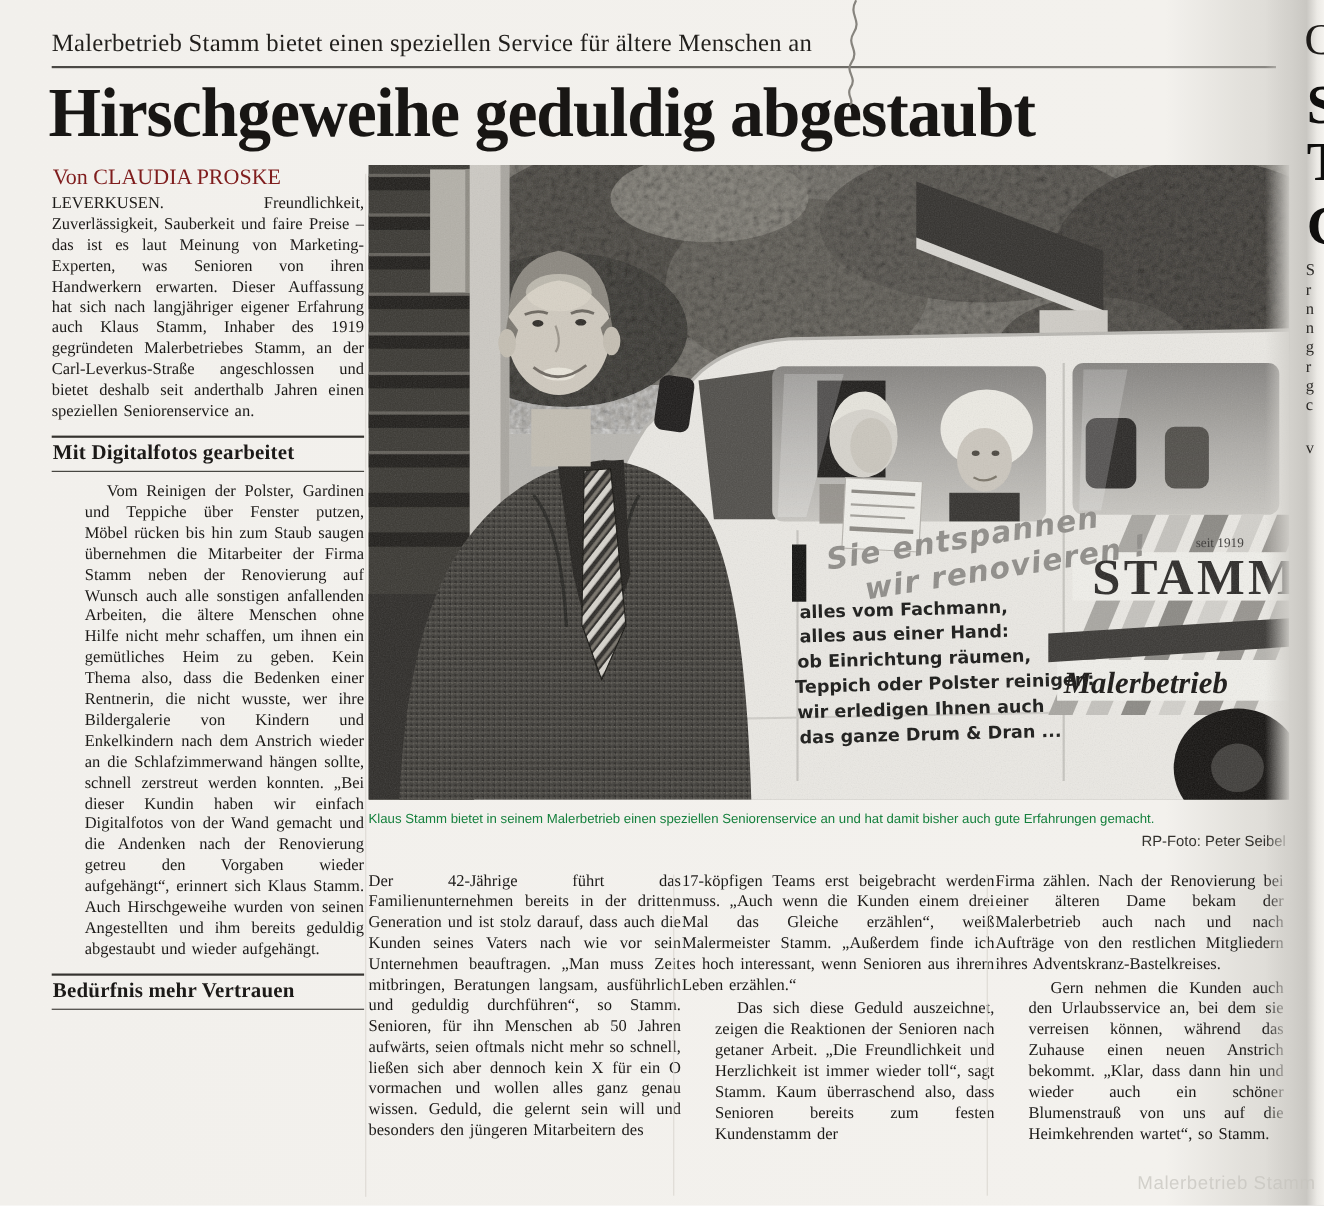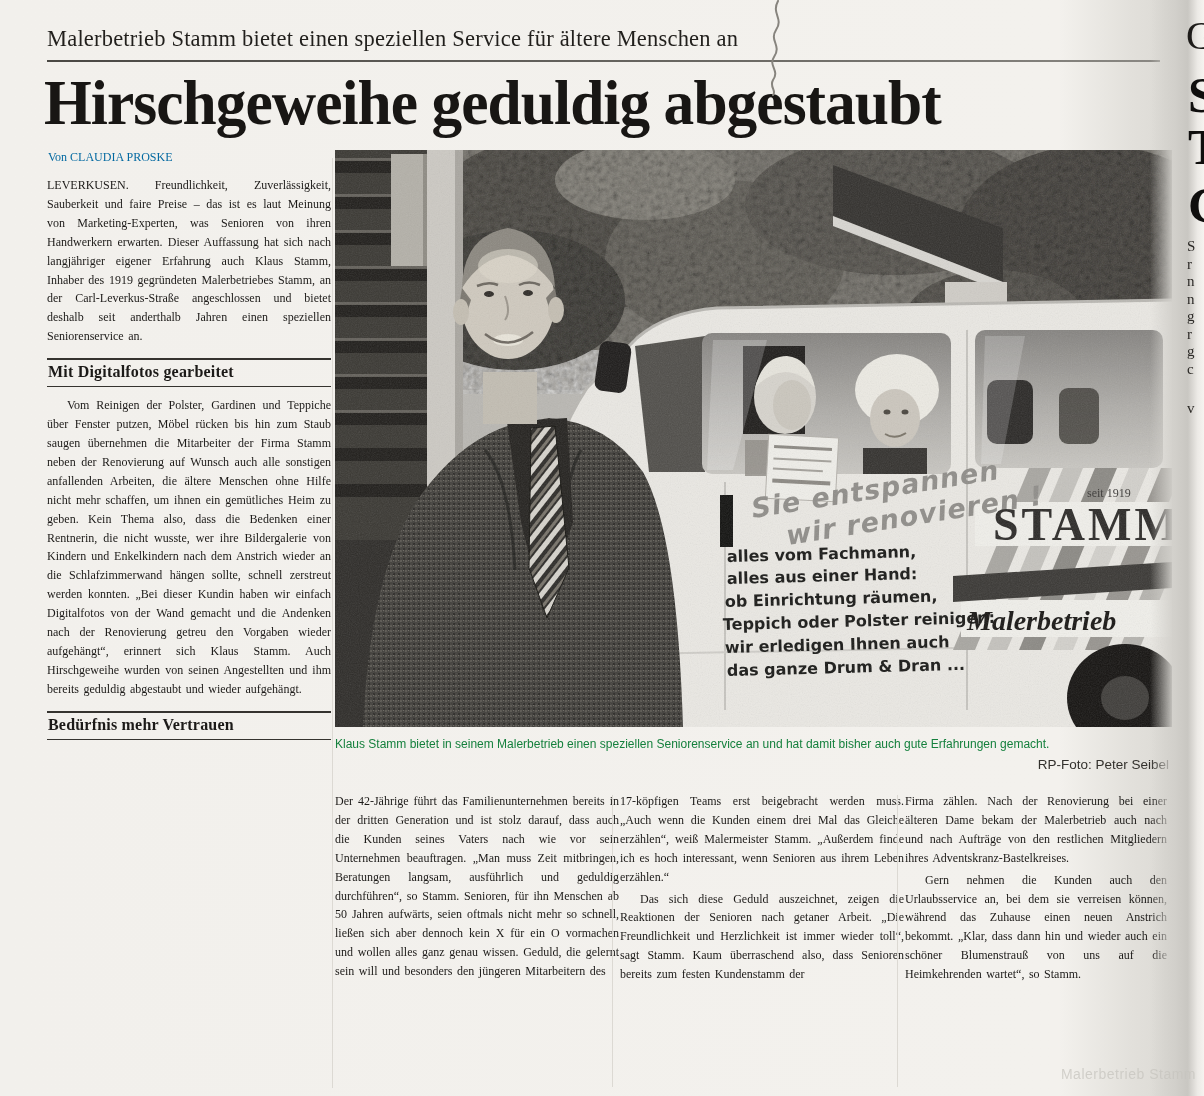--- a/index.html
+++ b/index.html
@@ -6,42 +6,42 @@
   body{width:1204px;height:1096px;overflow:hidden;
        background:linear-gradient(90deg,#f2f0ec 0%,#f3f1ed 88%,#e2e0db 94%,#d7d5d0 100%);
        font-family:"Liberation Serif",serif;color:#1c1a18;}
   #page{position:relative;width:1204px;height:1096px;}
 
   .kicker{position:absolute;left:47px;top:26px;width:900px;font-size:22.5px;letter-spacing:.2px;color:#211f1c;}
   .kicker-rule{position:absolute;left:47px;top:60px;width:1113px;height:2px;
        background:linear-gradient(90deg,#4a4844,#6a6863 60%,#8a8883);}
   .headline{position:absolute;left:44px;top:66px;font-size:64px;font-weight:700;letter-spacing:-1px;
        transform:scaleX(.96);transform-origin:left top;white-space:nowrap;color:#181614;}
-  .byline{position:absolute;left:48px;top:150px;font-size:12px;color:#0369a1;}
+  .byline{position:absolute;left:48px;top:150px;font-size:20px;color:#7f1d1d;}
 
   .colL{position:absolute;left:47px;top:176px;width:284px;}
-  .body-par{font-size:12px;line-height:18.9px;text-align:justify;margin:0;word-spacing:1.5px;}
-  .indent{text-indent:20px;}
-  .subhead{font-size:16px;font-weight:700;border-top:2px solid #35332f;border-bottom:1.6px solid #35332f;
+  .body-par{font-size:15px;line-height:18.9px;text-align:justify;margin:0;word-spacing:1.5px;}
+  .indent{text-indent:20px;margin-left:30px;}
+  .subhead{font-size:19px;font-weight:700;border-top:2px solid #35332f;border-bottom:1.6px solid #35332f;
        padding:3px 2px 5px 1px;margin:10px 0 9px 0;letter-spacing:.2px;}
   .sp1{margin-top:12px;}
   .gap-top{margin-top:27px;}
 
   .vrule{position:absolute;width:1px;background:#dcd9d3;}
 
   .photo{position:absolute;left:335px;top:150px;width:837px;height:577px;background:#b9b7b2;}
   .caption-row{position:absolute;left:335px;top:733px;width:838px;font-family:"Liberation Sans",sans-serif;}
   .caption{font-size:12px;line-height:22px;color:#15803d;display:block;width:838px;}
   .credit{position:absolute;right:4px;top:24px;font-size:13.5px;color:#33312d;}
 
   .bcol{position:absolute;top:792px;width:284px;}
   .bcol .body-par + .body-par{margin-top:3px;}
 
   .watermark{position:absolute;right:8px;top:1066px;font-family:"Liberation Sans",sans-serif;
-       font-size:14px;color:#c7c5bf;opacity:.75;letter-spacing:.5px;text-align:right;}
+       font-size:17px;color:#c7c5bf;opacity:.75;letter-spacing:.5px;text-align:right;}
 
   .edge-band{position:absolute;left:1150px;top:0;width:54px;height:1096px;
        background:linear-gradient(90deg,rgba(210,208,203,0) 0%,#d2d0cb 45%,#c9c7c2 70%,#eceae6 88%,#f6f4f0 100%);}
   .edge-frags{position:absolute;left:1183px;top:0;width:21px;height:1096px;overflow:hidden;color:#1d1b19;}
   .frag-top{position:absolute;left:3px;top:12px;font-size:40px;font-family:"Liberation Serif",serif;}
   .frag-b{position:absolute;left:5px;font-size:50px;font-weight:700;font-family:"Liberation Serif",serif;color:#0f0e0d;}
   .fb1{top:66px;} .fb2{top:118px;} .fb3{top:176px;}
   .frag-small{position:absolute;left:4px;top:238px;font-size:15px;line-height:17.5px;font-family:"Liberation Serif",serif;color:#2c2a27;}
   .frag-small span{display:block;}
   .frag-gap{height:22px;}

